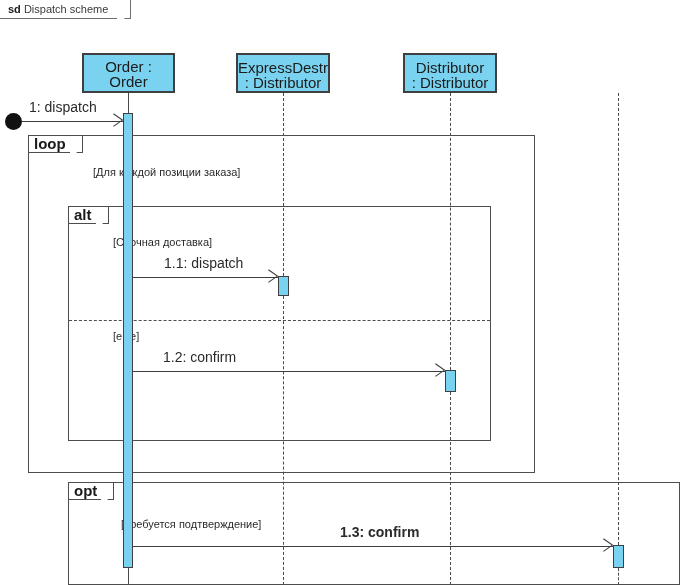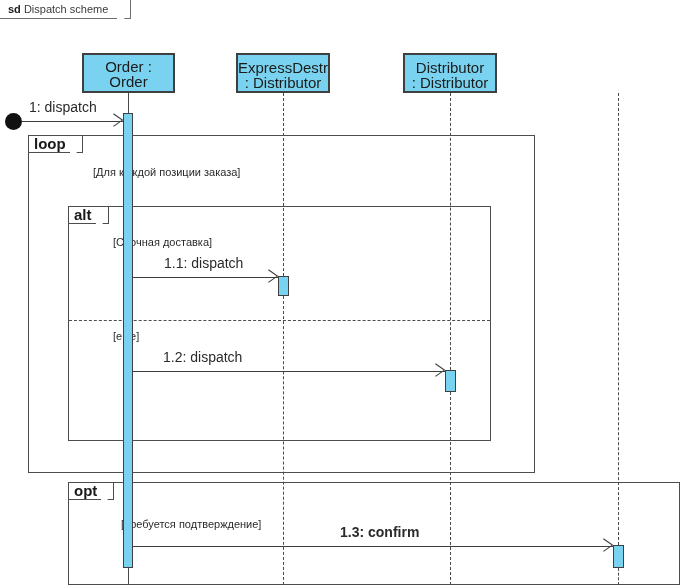--- a/index.html
+++ b/index.html
@@ -229,21 +229,21 @@
   <svg class="arrowhead" style="left:108px; top:112px;" width="20" height="20" viewBox="0 0 20 20">
     <path d="M6,2 L16,9 L6,16" fill="none" stroke="#3d3d3d" stroke-width="1.2"></path>
   </svg>
 
   <div class="msg-label" style="left:164px; top:257px;">1.1: dispatch</div>
   <div class="msg-line" style="left:133px; top:277px; width:145px;"></div>
   <svg class="arrowhead" style="left:263px; top:268px;" width="20" height="20" viewBox="0 0 20 20">
     <path d="M6,2 L16,9 L6,16" fill="none" stroke="#3d3d3d" stroke-width="1.2"></path>
   </svg>
 
-  <div class="msg-label" style="left:163px; top:351px;">1.2: dispatch</div>
+  <div class="msg-label" style="left:163px; top:351px;">1.2: confirm</div>
   <div class="msg-line" style="left:133px; top:371px; width:312px;"></div>
   <svg class="arrowhead" style="left:430px; top:362px;" width="20" height="20" viewBox="0 0 20 20">
     <path d="M6,2 L16,9 L6,16" fill="none" stroke="#3d3d3d" stroke-width="1.2"></path>
   </svg>
 
   <div class="msg-label" style="left:340px; top:526px;font-weight:bold;">1.3: confirm</div>
   <div class="msg-line" style="left:133px; top:546px; width:480px;"></div>
   <svg class="arrowhead" style="left:598px; top:537px;" width="20" height="20" viewBox="0 0 20 20">
     <path d="M6,2 L16,9 L6,16" fill="none" stroke="#3d3d3d" stroke-width="1.2"></path>
   </svg>

